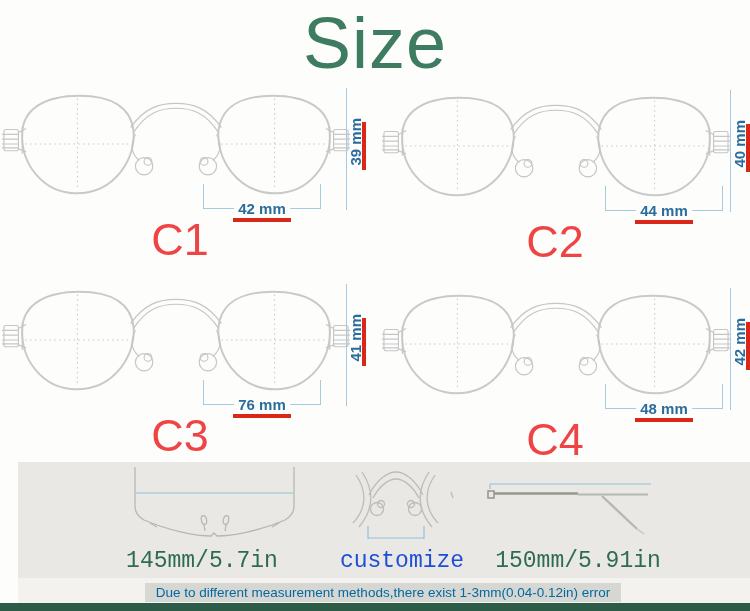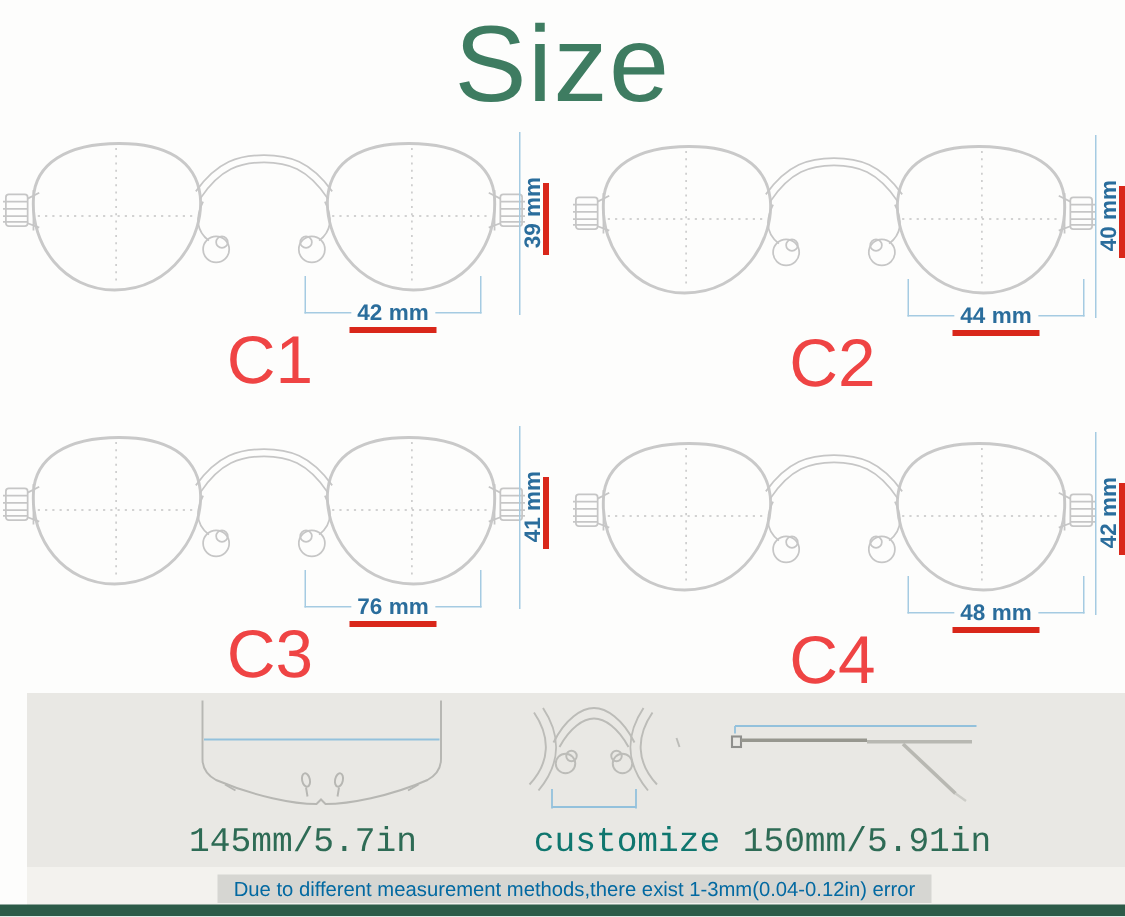--- a/index.html
+++ b/index.html
@@ -43,21 +43,21 @@
                 color:#2a6d9c;white-space:nowrap;}
   .vdim .vred{position:absolute;left:18px;top:34px;width:4px;height:48px;background:#d9271a;}
 
   
   .panel{position:absolute;left:0;top:462px;width:750px;height:141px;background:#e9e8e4;margin-left:18px;}
   .panel-lower{position:absolute;left:0;top:116px;width:750px;height:25px;background:#f3f2ee;}
   .panel-art{position:absolute;left:0;top:0;width:750px;height:141px;}
   .mlabel{position:absolute;top:86px;font-family:"Liberation Mono",monospace;
           font-size:23px;color:#2e6b55;text-align:center;white-space:nowrap;}
   .mlabel.frame{left:104px;width:160px;}
-  .mlabel.nose{left:330px;width:140px;color:#0f766e;}
+  .mlabel.nose{left:314px;width:140px;color:#1d4ed8;}
   .mlabel.temple{left:470px;width:180px;}
 
   
   .strip{position:absolute;left:145px;top:583px;width:476px;height:19px;background:#d6d6d2;
          color:#0369a1;font-size:13.5px;line-height:19px;text-align:center;white-space:nowrap;}
   .bar{position:absolute;left:0;top:603px;width:750px;height:8px;background:#2c5b48;}
 
   .defs-holder{position:absolute;width:0;height:0;overflow:hidden;}
 </style>
 </head>

